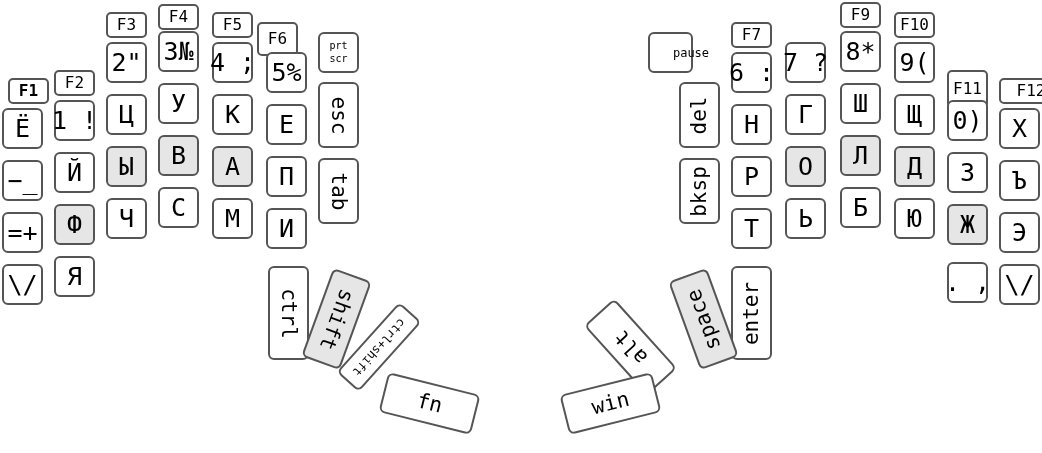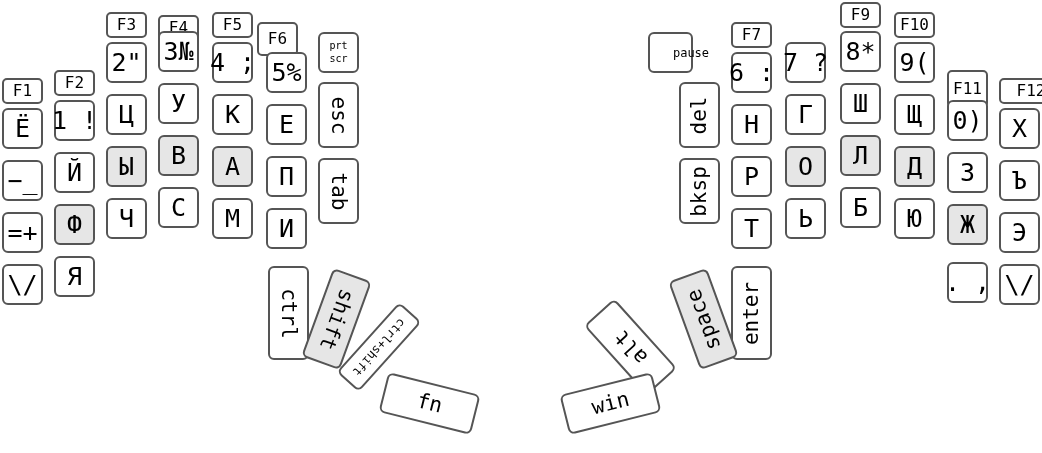--- a/index.html
+++ b/index.html
@@ -46,42 +46,42 @@
 
   
   .thumb{font-size:21px;}
   .thumb.small{font-size:12px;}
 </style>
 </head>
 <body>
 
 <div id="keyboard">
     <div>
-      <div class="key k-fn" style="left: 2px; top: 78px; width: 41px; height: 26px;"><span class="cap">F1</span></div>
+      <div class="key k-fn" style="left: 8px; top: 78px; width: 41px; height: 26px; font-weight: bold;"><span class="cap">F1</span></div>
       <div class="key k-main" style="left: 2px; top: 108px; width: 41px; height: 41px;"><span class="cap">Ё</span></div>
       <div class="key k-main" style="left: 2px; top: 160px; width: 41px; height: 41px;"><span class="cap">−_</span></div>
       <div class="key k-main" style="left: 2px; top: 212px; width: 41px; height: 41px;"><span class="cap">=+</span></div>
       <div class="key k-main" style="left: 2px; top: 264px; width: 41px; height: 41px;"><span class="cap">\/</span></div>
     </div>
     <div>
       <div class="key k-fn" style="left: 54px; top: 70px; width: 41px; height: 26px;"><span class="cap">F2</span></div>
       <div class="key k-main" style="left: 54px; top: 100px; width: 41px; height: 41px;"><span class="cap">1 !</span></div>
       <div class="key k-main" style="left: 54px; top: 152px; width: 41px; height: 41px;"><span class="cap">Й</span></div>
       <div class="key k-main shaded" style="left: 54px; top: 204px; width: 41px; height: 41px;"><span class="cap">Ф</span></div>
       <div class="key k-main" style="left: 54px; top: 256px; width: 41px; height: 41px;"><span class="cap">Я</span></div>
     </div>
     <div>
       <div class="key k-fn" style="left: 106px; top: 12px; width: 41px; height: 26px;"><span class="cap">F3</span></div>
       <div class="key k-main" style="left: 106px; top: 42px; width: 41px; height: 41px;"><span class="cap">2"</span></div>
       <div class="key k-main" style="left: 106px; top: 94px; width: 41px; height: 41px;"><span class="cap">Ц</span></div>
       <div class="key k-main shaded" style="left: 106px; top: 146px; width: 41px; height: 41px;"><span class="cap">Ы</span></div>
       <div class="key k-main" style="left: 106px; top: 198px; width: 41px; height: 41px;"><span class="cap">Ч</span></div>
     </div>
     <div>
-      <div class="key k-fn" style="left: 158px; top: 15px; width: 41px; height: 26px;"><span class="cap">F4</span></div>
+      <div class="key k-fn" style="left: 158px; top: 4px; width: 41px; height: 26px;"><span class="cap">F4</span></div>
       <div class="key k-main" style="left: 158px; top: 31px; width: 41px; height: 41px;"><span class="cap">3№</span></div>
       <div class="key k-main" style="left: 158px; top: 83px; width: 41px; height: 41px;"><span class="cap">У</span></div>
       <div class="key k-main shaded" style="left: 158px; top: 135px; width: 41px; height: 41px;"><span class="cap">В</span></div>
       <div class="key k-main" style="left: 158px; top: 187px; width: 41px; height: 41px;"><span class="cap">С</span></div>
     </div>
     <div>
       <div class="key k-fn" style="left: 212px; top: 12px; width: 41px; height: 26px;"><span class="cap">F5</span></div>
       <div class="key k-main" style="left: 212px; top: 42px; width: 41px; height: 41px;"><span class="cap">4 ;</span></div>
       <div class="key k-main" style="left: 212px; top: 94px; width: 41px; height: 41px;"><span class="cap">К</span></div>
       <div class="key k-main shaded" style="left: 212px; top: 146px; width: 41px; height: 41px;"><span class="cap">А</span></div>

